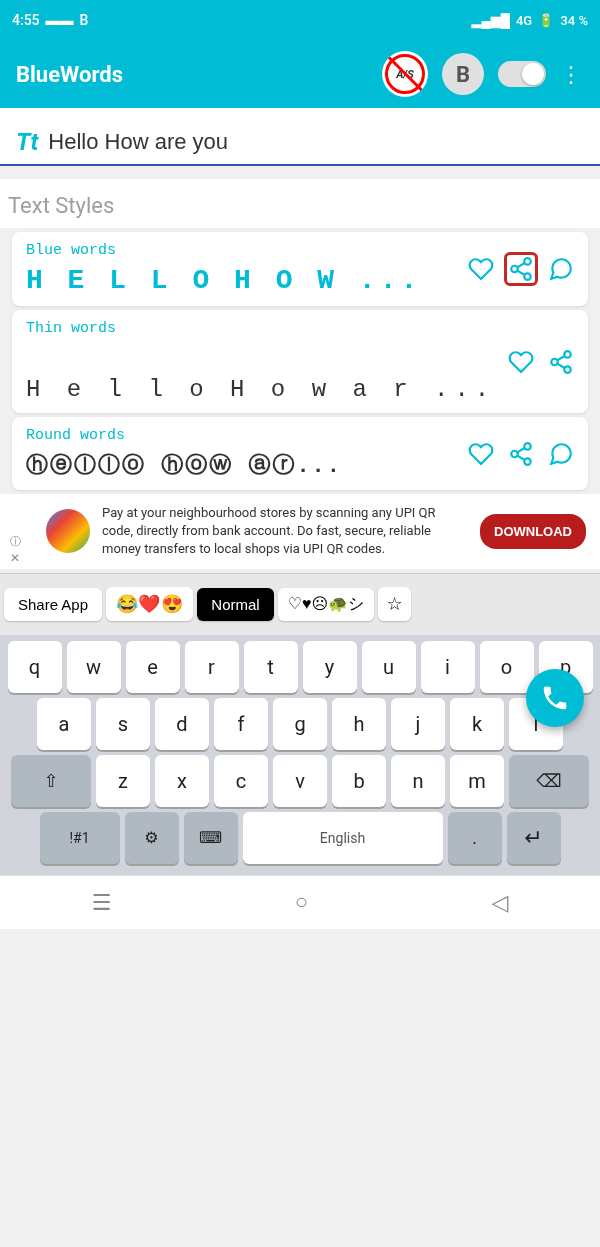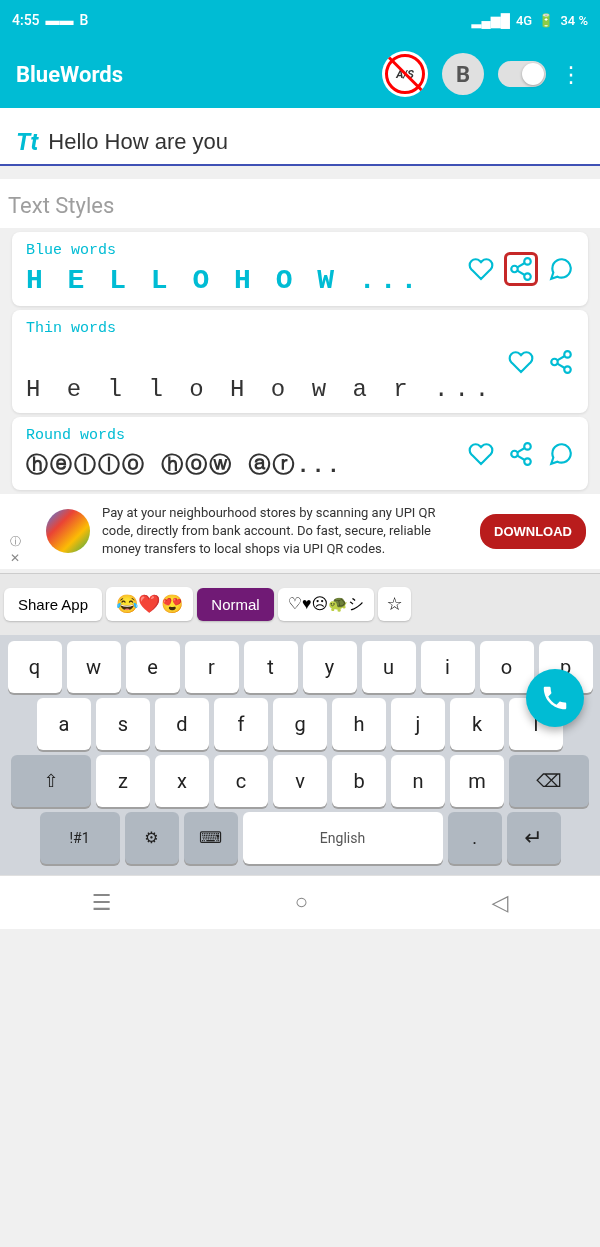--- a/index.html
+++ b/index.html
@@ -290,21 +290,21 @@
       padding: 8px 14px;
       border-radius: 6px;
       font-size: 15px;
       cursor: pointer;
       border: none;
       background: white;
       box-shadow: 0 1px 2px rgba(0,0,0,0.2);
       white-space: nowrap;
     }
     .toolbar-btn.active {
-      background: #701a75;
+      background: #000000;
       color: white;
     }
     .toolbar-btn.emoji {
       font-size: 18px;
       padding: 6px 10px;
     }
     .toolbar-btn.symbols {
       font-size: 16px;
       padding: 6px 10px;
     }

